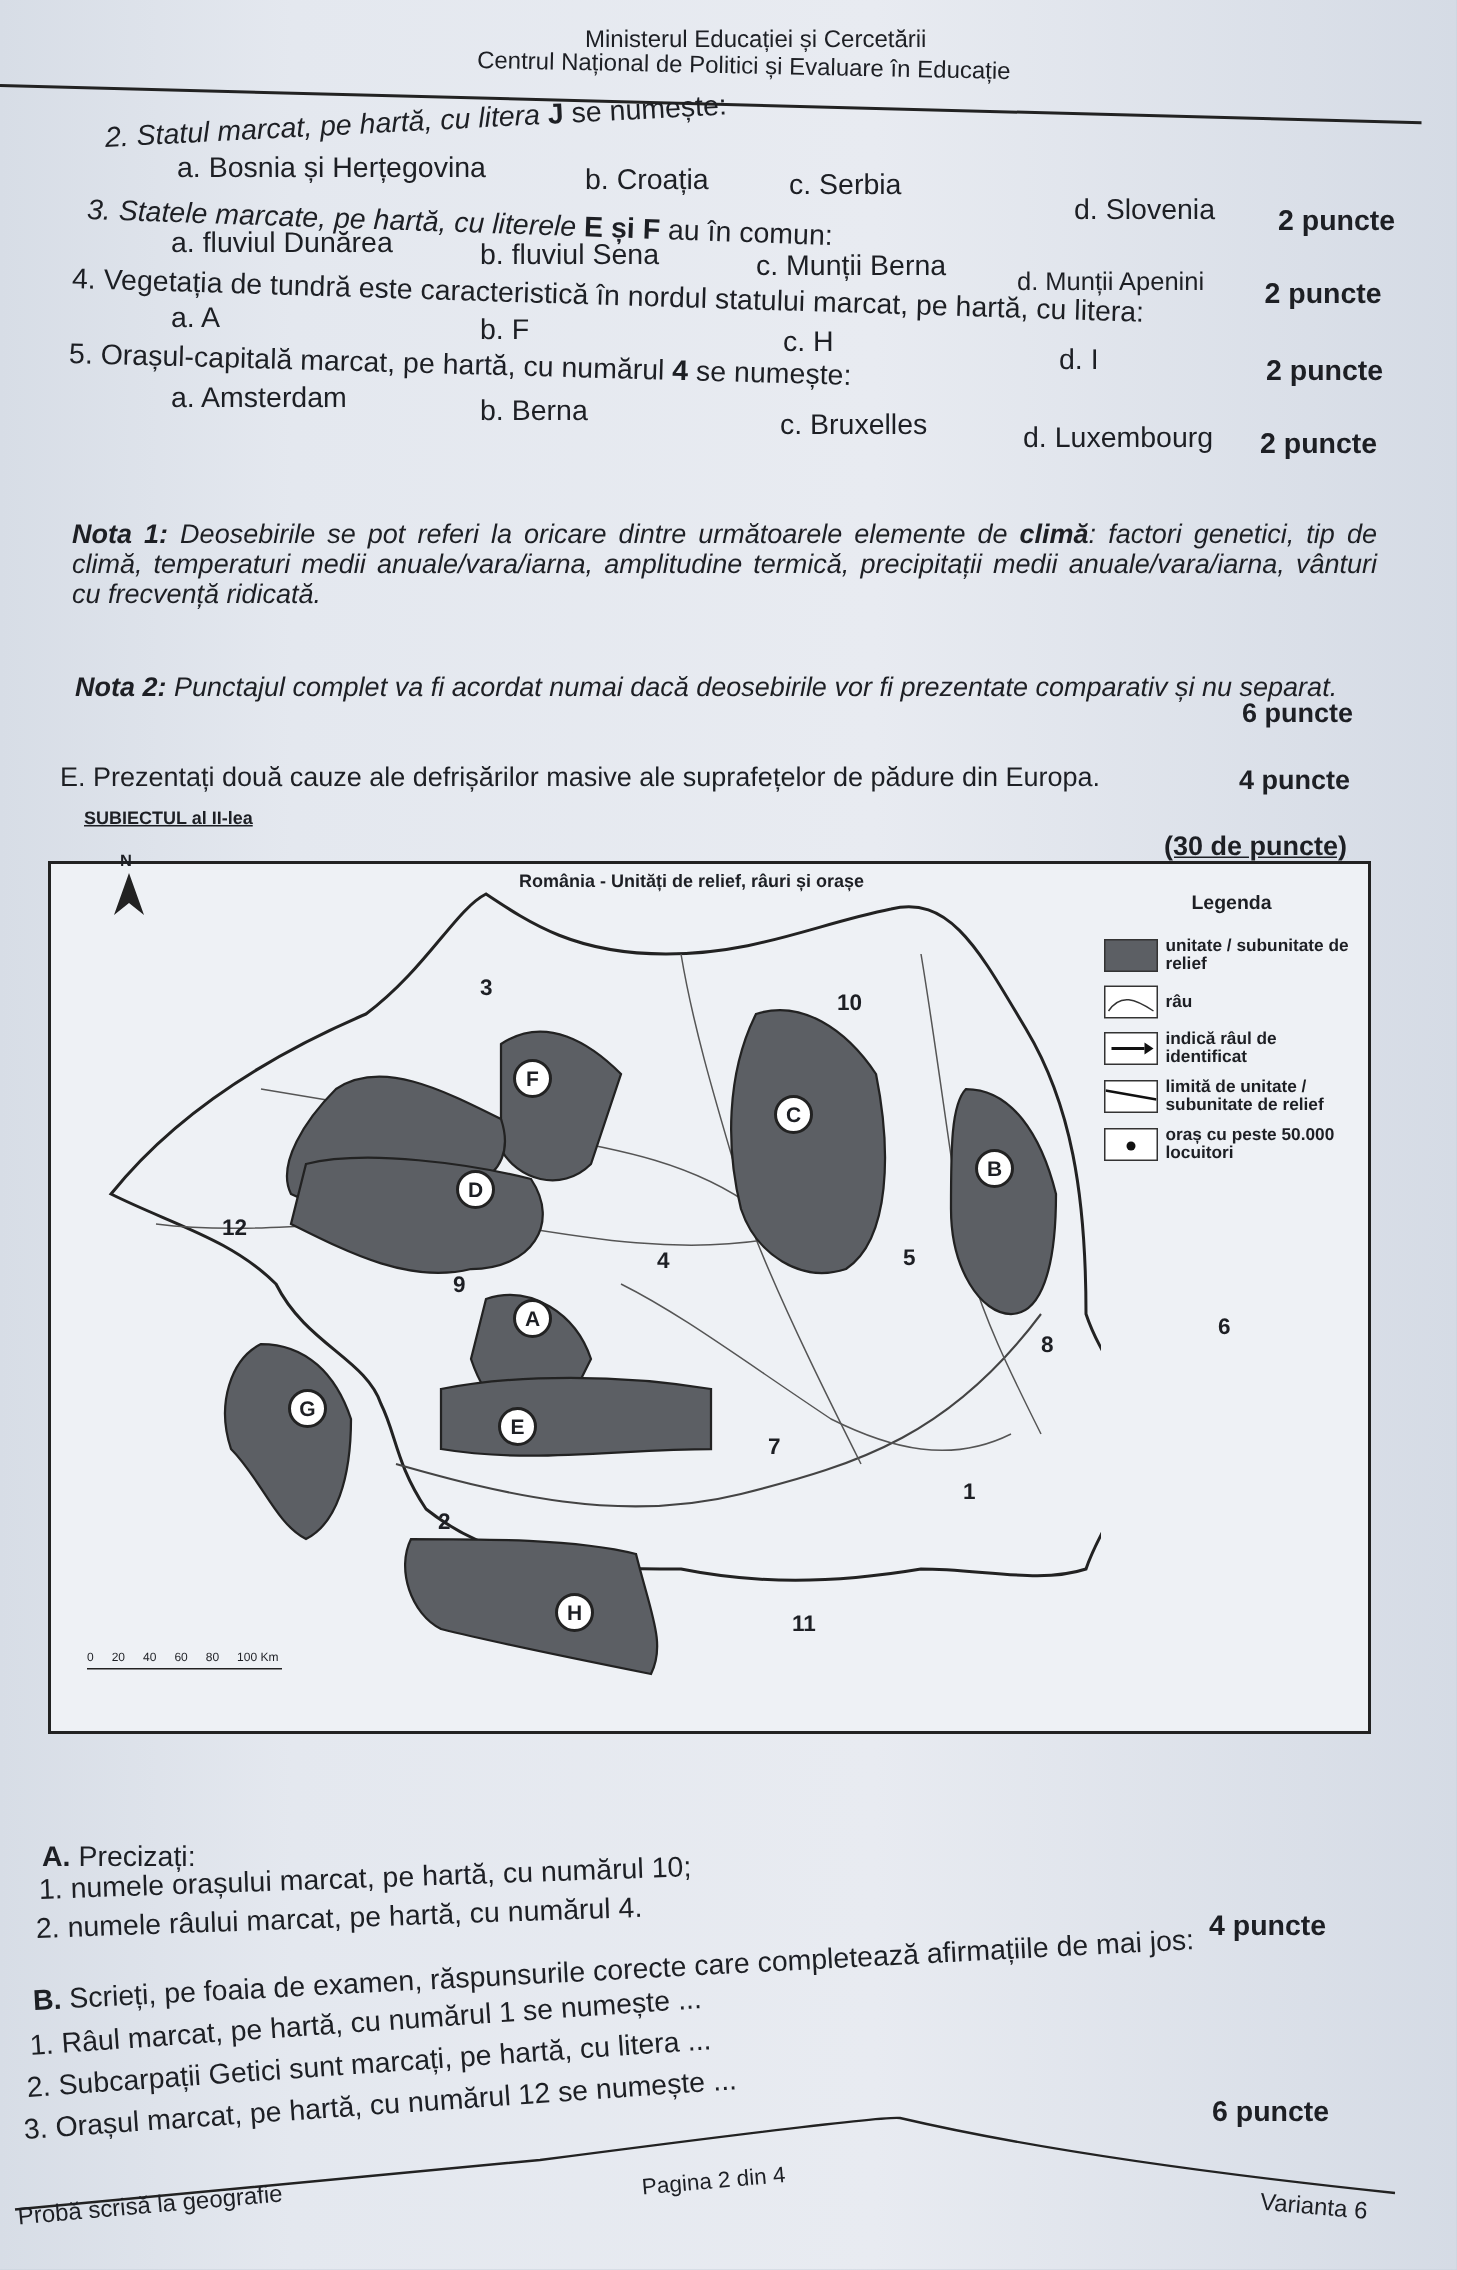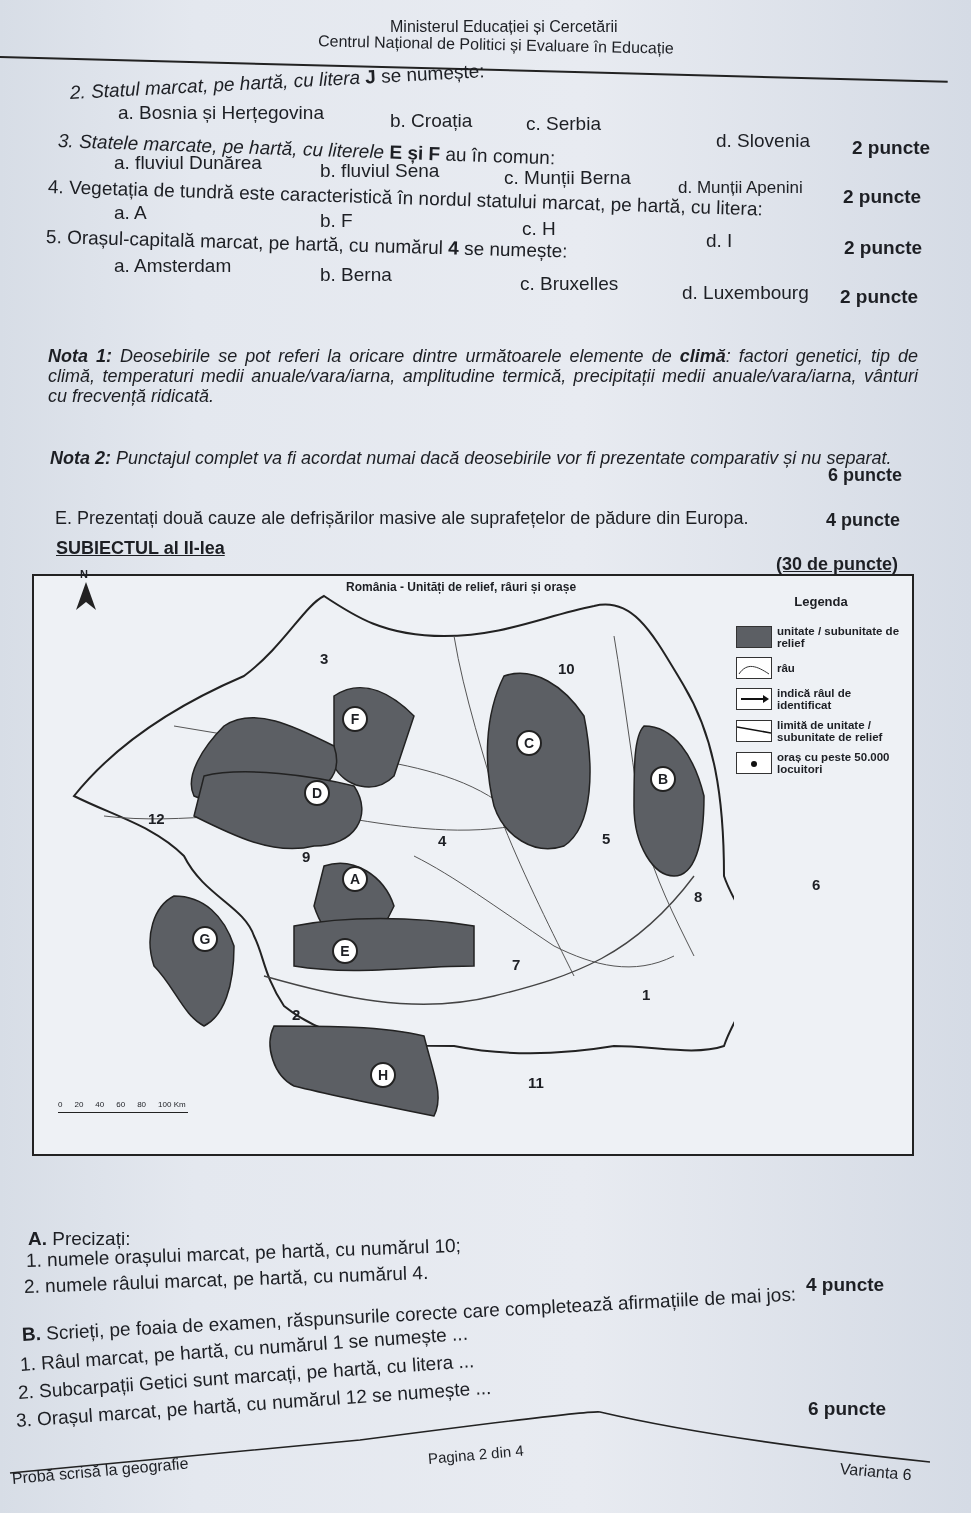--- a/index.html
+++ b/index.html
@@ -67,24 +67,24 @@
   <div class="abs pts" style="left:840px;top:286px;">2 puncte</div>
 
   <div class="abs para it" style="left:48px;top:346px;width:870px;text-align:justify;">
     <b>Nota 1:</b><span> Deosebirile se pot referi la oricare dintre următoarele elemente de </span><b>climă</b><span>: factori genetici, tip de climă, temperaturi medii anuale/vara/iarna, amplitudine termică, precipitații medii anuale/vara/iarna, vânturi cu frecvență ridicată.</span>
   </div>
   <div class="abs para it" style="left:50px;top:448px;width:866px;">
     <b>Nota 2:</b><span> Punctajul complet va fi acordat numai dacă deosebirile vor fi prezentate comparativ și nu separat.</span>
   </div>
   <div class="abs pts" style="left:828px;top:465px;font-size:18px;">6 puncte</div>
 
-  <div class="abs q" style="left:55px;top:508px;font-size:18px;">E. Prezentați două cauze ale defrișărilor masive ale suprafețelor de pădure din Europa.</div>
+  <div class="abs q" style="left:40px;top:508px;font-size:18px;">E. Prezentați două cauze ale defrișărilor masive ale suprafețelor de pădure din Europa.</div>
   <div class="abs pts" style="left:826px;top:510px;font-size:18px;">4 puncte</div>
 
-  <div class="abs" style="left:56px;top:538px;font-size:18px;font-weight:bold;text-decoration:underline;">SUBIECTUL al II-lea</div>
+  <div class="abs" style="left:56px;top:538px;font-size:12px;font-weight:bold;text-decoration:underline;">SUBIECTUL al II-lea</div>
   <div class="abs" style="left:776px;top:554px;font-size:18px;font-weight:bold;text-decoration:underline;">(30 de puncte)</div>
 
   <div class="map">
     <div class="abs" style="left:46px;top:-8px;font-size:11px;font-weight:bold;">N</div>
     <svg class="abs" style="left:42px;top:6px;" width="20" height="28">
         <polygon points="10,0 20,28 10,20 0,28" fill="#222"></polygon>
       </svg>
     <div class="abs" style="left:300px;top:4px;font-size:12px;font-weight:bold;padding-left:12px;">România - Unități de relief, râuri și orașe</div>
 
     <svg class="abs" style="left:0;top:0;" width="700" height="578">

